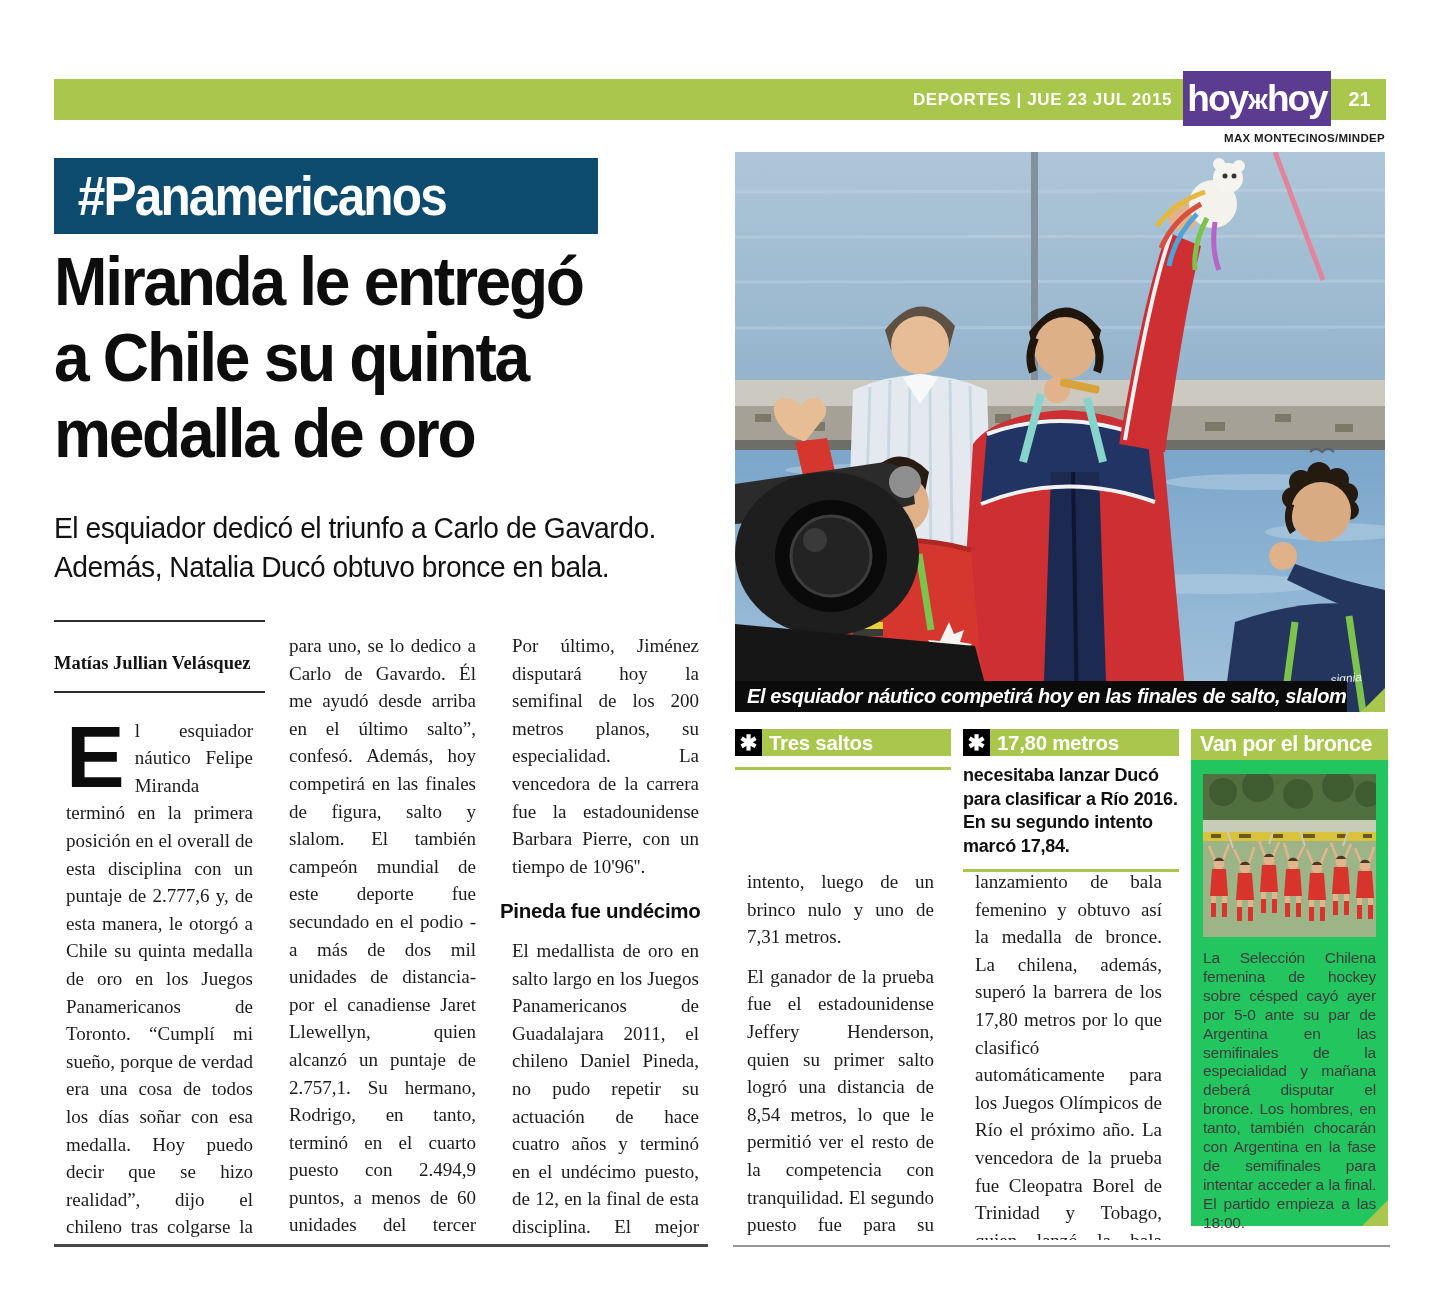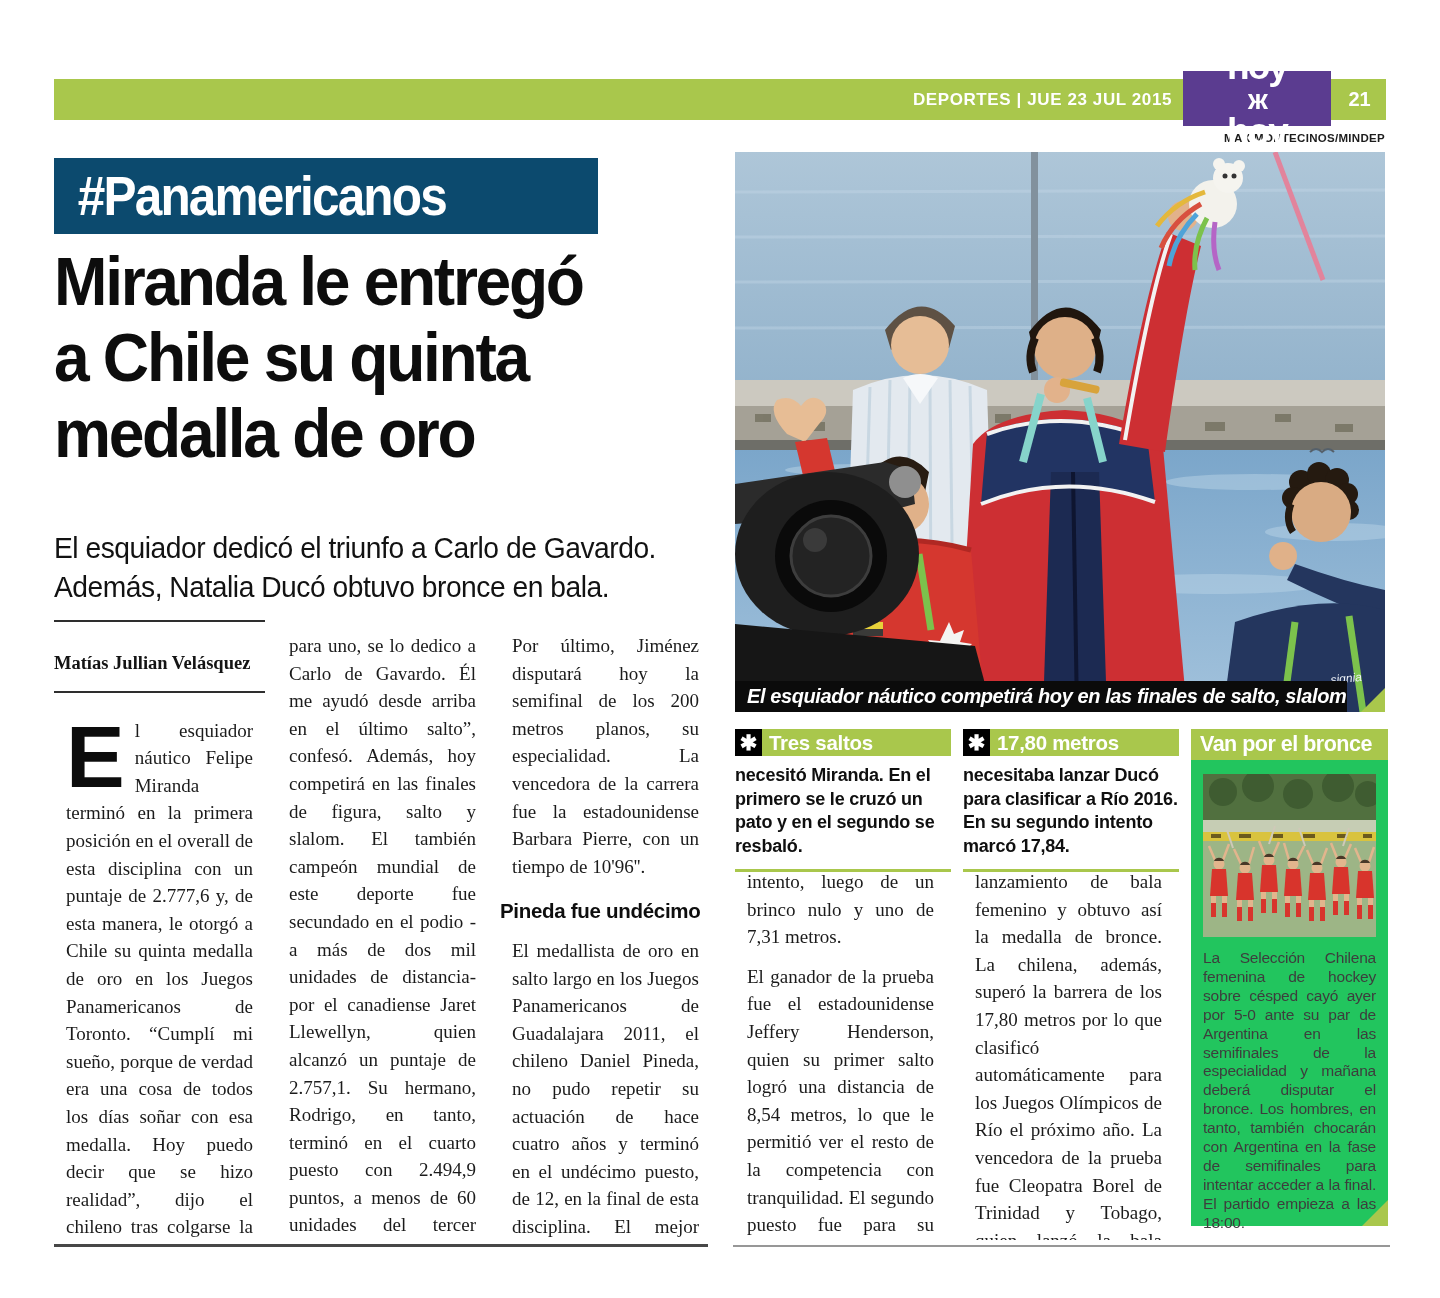--- a/index.html
+++ b/index.html
@@ -5,35 +5,35 @@
   html,body{margin:0;padding:0;background:#ffffff;}
   body{position:relative;width:1440px;height:1298px;overflow:hidden;
        font-family:"Liberation Sans",sans-serif;color:#111;}
   .abs{position:absolute;}
 
   
   .header-bar{left:54px;top:79px;width:1332px;height:41px;background:#a9c74c;}
   .section-label{position:absolute;right:214px;top:0;height:24px;line-height:41px;
        color:#fff;font-weight:bold;font-size:17px;letter-spacing:.6px;}
   .logo-box{left:1183px;top:71px;width:148px;height:55px;background:#5b3c90;
-       display:flex;align-items:center;justify-content:center;z-index:3;flex-direction:column;}
+       display:flex;align-items:center;justify-content:center;z-index:3;}
   .logo-box span{color:#fff;font-weight:bold;font-size:37px;letter-spacing:-2px;line-height:1;}
   .logo-box .logo-mark{font-size:28px;margin:0 1px;transform:translateY(1px);}
   .page-number{left:1333px;top:79px;width:53px;height:30px;line-height:41px;text-align:center;
        color:#fff;font-weight:bold;font-size:20px;}
   .photo-credit{top:132px;right:55px;font-size:11.5px;font-weight:bold;color:#1c1c1c;letter-spacing:.3px;}
 
   
   .banner{left:54px;top:158px;width:532px;height:76px;background:#0c4a6e;overflow:hidden;padding-left:12px;}
   .banner span{display:inline-block;color:#fff;font-weight:bold;font-size:55px;line-height:76px;
        padding-left:13px;letter-spacing:-2px;transform:scaleX(.9);transform-origin:left center;white-space:nowrap;}
   .headline{left:54px;top:244px;width:690px;}
   .headline div{font-weight:bold;font-size:69px;line-height:76px;letter-spacing:-2.5px;color:#0d0d0d;
        transform:scaleX(.93);transform-origin:left center;white-space:nowrap;}
-  .subheadline{left:54px;top:528px;width:700px;}
+  .subheadline{left:54px;top:508px;width:700px;}
   .subheadline div{font-size:30px;line-height:39px;color:#121212;letter-spacing:-.5px;
        transform:scaleX(.94);transform-origin:left center;white-space:nowrap;}
 
   
   .col{position:absolute;width:211px;font-family:"Liberation Serif",serif;font-size:19px;
        line-height:27.6px;text-align:justify;color:#1b1b1b;overflow:hidden;}
   .col p{margin:12px;}
   .col-1{left:54px;top:620px;height:620px;}
   .col-2{left:277px;top:620px;height:620px;}
   .col-3{left:500px;top:620px;height:620px;}
@@ -269,21 +269,20 @@
   </svg>
   <div class="caption">El esquiador náutico competirá hoy en las finales de salto, slalom y figura.</div>
   <div class="fold"></div>
 </div>
 
 <div class="infobox first">
   <div class="infobox-header">
     <div class="asterisk-box">✱</div>
     <div class="infobox-title">Tres saltos</div>
   </div>
-  <div class="infobox-text">necesitó Miranda. En el primero se le cruzó un pato y en el segundo se resbaló.</div>
   <div class="infobox-rule"></div>
 </div>
 <div class="infobox second">
   <div class="infobox-header">
     <div class="asterisk-box">✱</div>
     <div class="infobox-title">17,80 metros</div>
   </div>
   <div class="infobox-text">necesitaba lanzar Ducó para clasificar a Río 2016. En su segundo intento marcó 17,84.</div>
   <div class="infobox-rule"></div>
 </div>

